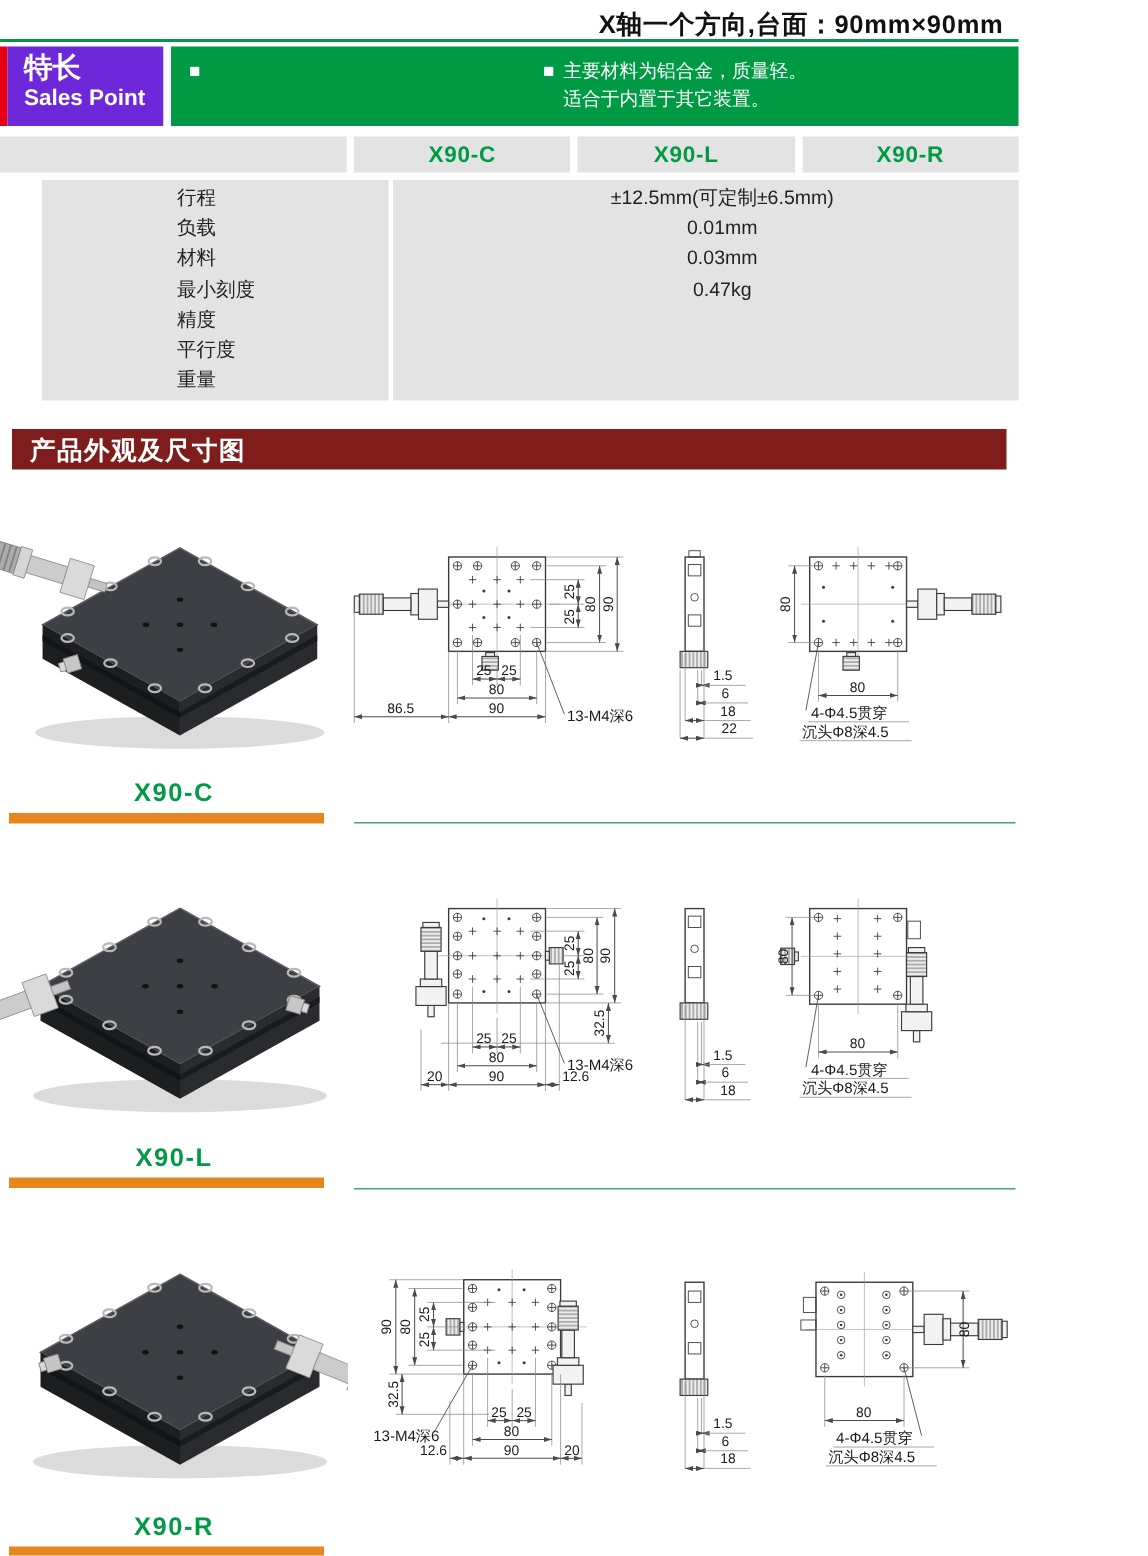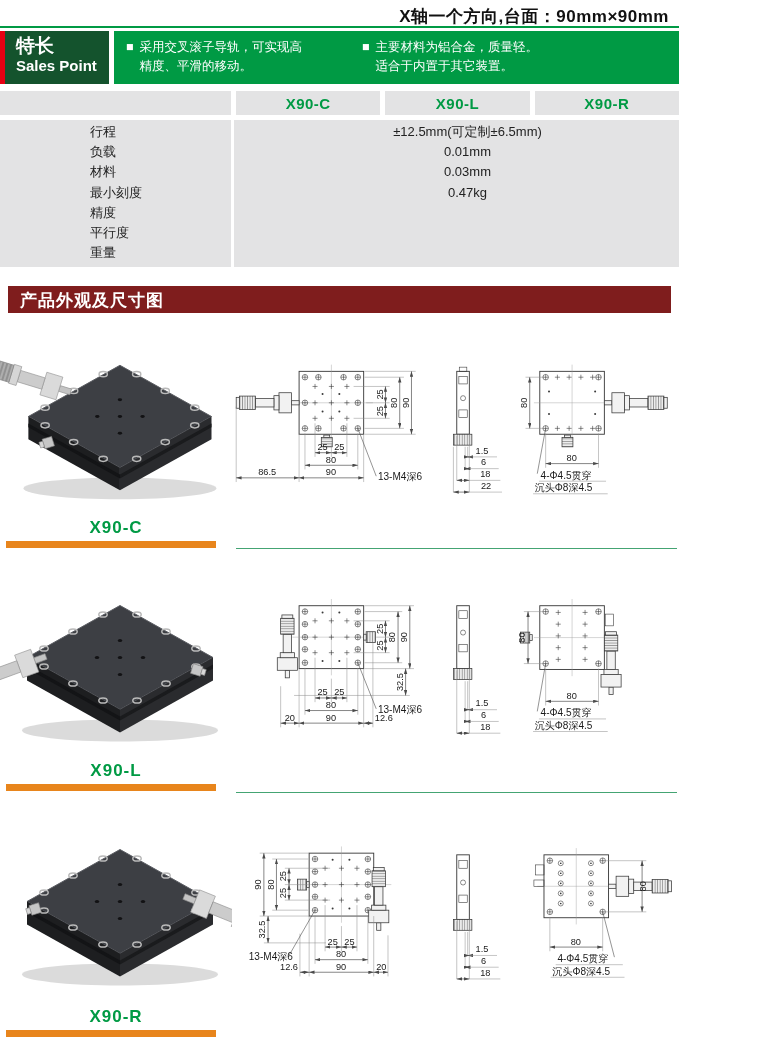--- a/index.html
+++ b/index.html
@@ -5,33 +5,33 @@
   * { margin:0; padding:0; box-sizing:border-box; }
   html,body { background:#fff; }
   body { width:765px; height:1037px; font-family:"Liberation Sans","DejaVu Sans",sans-serif; color:#1a1a1a; overflow:hidden; }
   .page { position:relative; width:679px; height:1037px; background:#fff; }
 
   .top-title { padding:5px 10px 0 0; text-align:right; font-size:17px; font-weight:bold; color:#111; letter-spacing:.5px; height:24px; }
   .top-rule { height:2px; background:#009a44; margin-top:2px; }
 
   .sales { display:flex; margin-top:3px; height:53px; }
   .red-strip { width:5px; background:#e60012; }
-  .sales-left { width:104px; background:#14532d; color:#fff; padding:4px 0 0 11px; }
+  .sales-left { width:104px; background:#6d28d9; color:#fff; padding:4px 0 0 11px; }
   .sales-left .cn { font-size:19px; font-weight:bold; line-height:1.15; }
   .sales-left .en { font-size:15px; font-weight:bold; }
   .sales-gap { width:5px; background:#fff; }
   .sales-right { flex:1; background:#009a44; color:#fff; display:flex; gap:24px; padding:7px 0 0 12px; }
   .bullet { display:flex; font-size:12.5px; line-height:1.5; }
   .bullet .bm { margin-right:6px; }
   .bullet.b1 { width:212px; }
 
   .spec-head { display:grid; grid-template-columns:231px 1fr 1fr 1fr; gap:5px; margin-top:7px; height:24px; }
   .spec-head .hc { background:#e3e3e4; display:flex; align-items:center; justify-content:center;
                    color:#009a44; font-weight:bold; font-size:15px; letter-spacing:.5px; }
-  .spec-body { display:grid; grid-template-columns:231px 1fr; gap:3px; margin-top:5px; }
+  .spec-body { display:grid; grid-template-columns:231px 1fr; gap:3px; margin-top:5px;padding-left:28px; }
   .spec-body .panel { background:#e3e3e4; padding:2px 0 4px 0; }
   .spec-row { height:20.2px; line-height:20.2px; font-size:13px; color:#222; }
   .panel.labels .spec-row { padding-left:90px; }
   .panel.values .spec-row { text-align:center;margin-left:22px; }
 
   .section-bar { margin:19px 8px 0 8px; height:27px; background:#7f1d1d; color:#fff;
                  font-size:17px; font-weight:bold; padding:3px 0 0 12px; letter-spacing:1px; }
 
   .prod { position:relative; display:flex; }
   .prod.c { margin-top:8px; height:229px; }
@@ -148,21 +148,20 @@
   <div class="sales">
     <div class="red-strip"></div>
     <div class="sales-left">
       <div class="cn">特长</div>
       <div class="en">Sales Point</div>
     </div>
     <div class="sales-gap"></div>
     <div class="sales-right">
       <div class="bullet b1">
         <span class="bm">■</span>
-        <span><span>采用交叉滚子导轨，可实现高</span><br><span>精度、平滑的移动。</span></span>
       </div>
       <div class="bullet">
         <span class="bm">■</span>
         <span><span>主要材料为铝合金，质量轻。</span><br><span>适合于内置于其它装置。</span></span>
       </div>
     </div>
   </div>
 
   <div class="spec-head">
     <div class="hc"></div>

